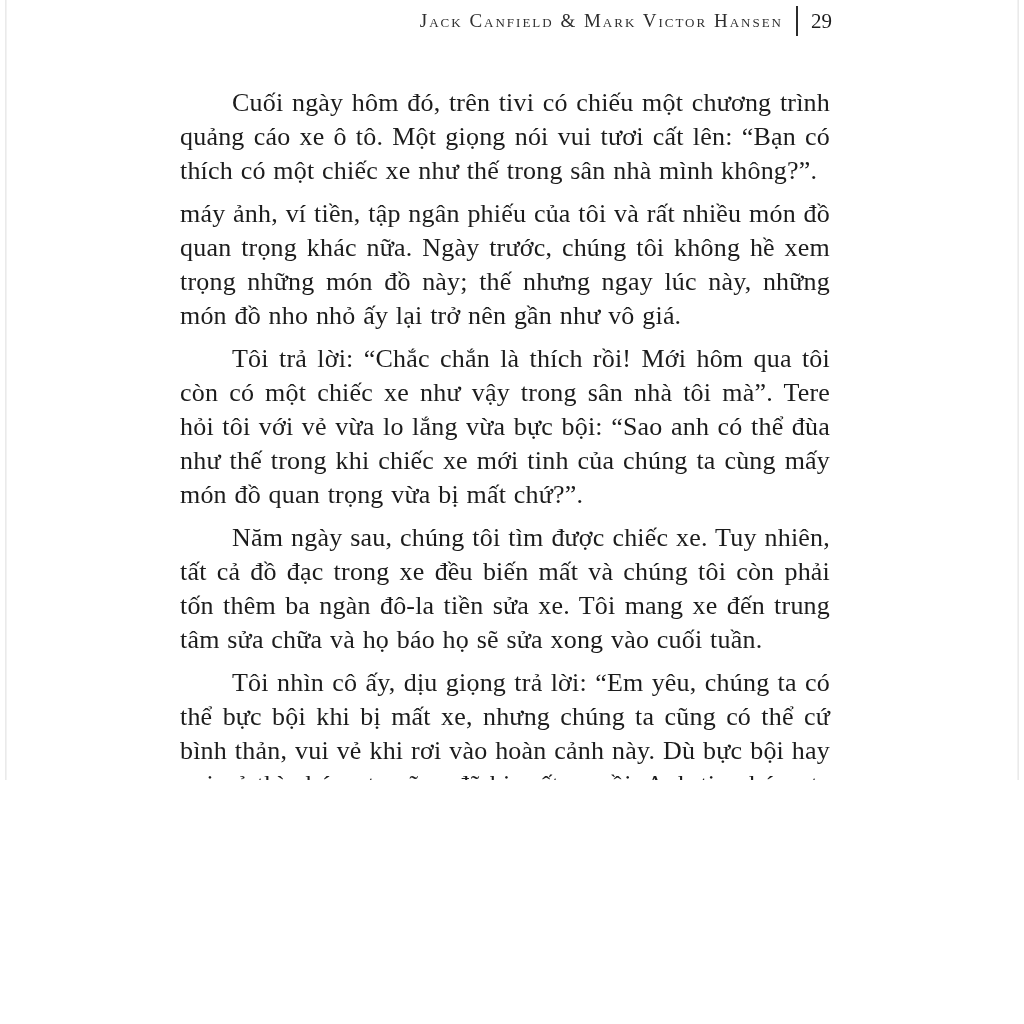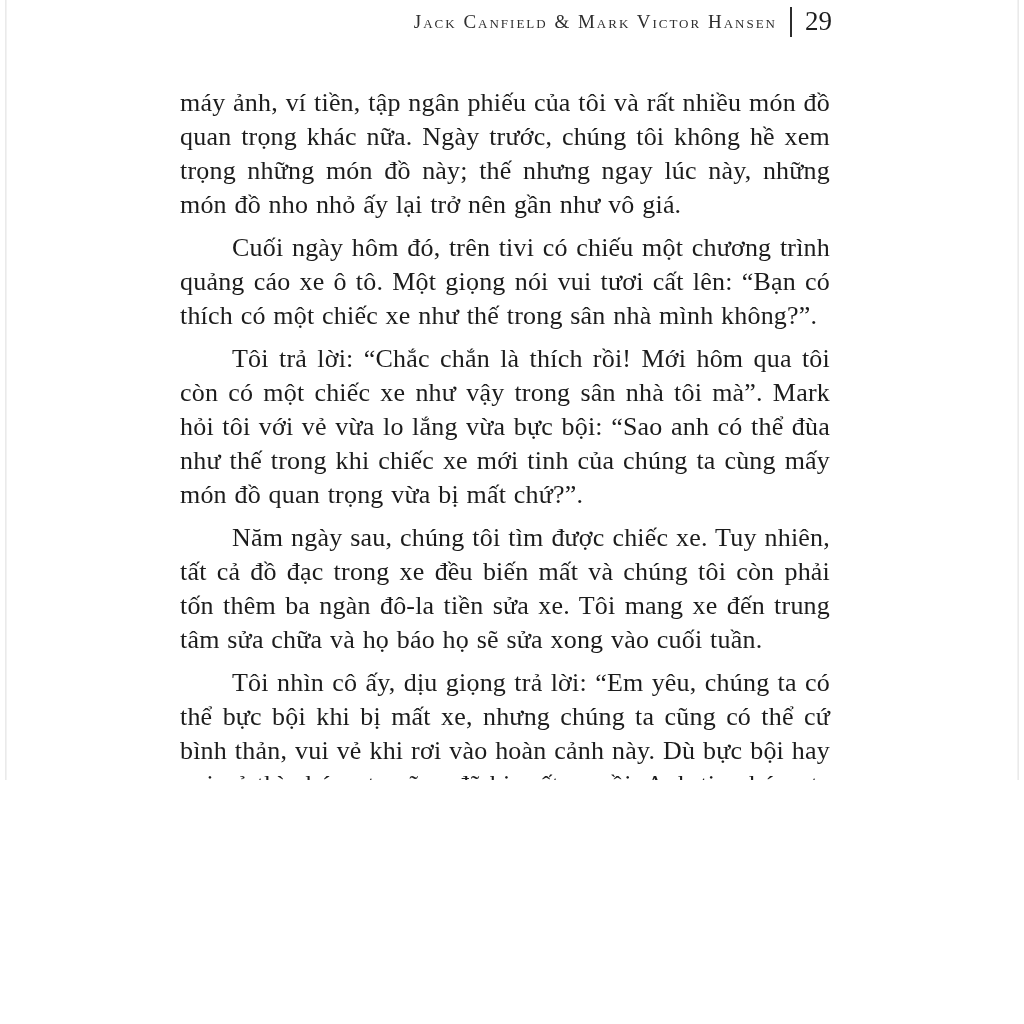--- a/index.html
+++ b/index.html
@@ -44,21 +44,21 @@
     font-size: 19px;
     color: #2e2e2e;
     white-space: nowrap;
   }
   .header-divider {
     width: 2px;
     height: 30px;
     background: #2c2c2c;
   }
   .page-number {
-    font-size: 27px;
+    font-size: 21px;
     color: #1d1d1d;
   }
 
   .page-body {
     position: absolute;
     top: 86px;
     left: 180px;
     width: 650px;
   }
   .para {
@@ -79,20 +79,20 @@
 
 <div class="page">
 
   <header class="page-header">
     <span class="authors">Jack Canfield &amp; Mark Victor Hansen</span>
     <span class="header-divider"></span>
     <span class="page-number">29</span>
   </header>
 
   <main class="page-body">
+    <p class="para indent">Cuối ngày hôm đó, trên tivi có chiếu một chương trình quảng cáo xe ô tô. Một giọng nói vui tươi cất lên: “Bạn có thích có một chiếc xe như thế trong sân nhà mình không?”.</p>
     <p class="para">máy ảnh, ví tiền, tập ngân phiếu của tôi và rất nhiều món đồ quan trọng khác nữa. Ngày trước, chúng tôi không hề xem trọng những món đồ này; thế nhưng ngay lúc này, những món đồ nho nhỏ ấy lại trở nên gần như vô giá.</p>
-    <p class="para indent">Cuối ngày hôm đó, trên tivi có chiếu một chương trình quảng cáo xe ô tô. Một giọng nói vui tươi cất lên: “Bạn có thích có một chiếc xe như thế trong sân nhà mình không?”.</p>
-    <p class="para indent">Tôi trả lời: “Chắc chắn là thích rồi! Mới hôm qua tôi còn có một chiếc xe như vậy trong sân nhà tôi mà”. Mark hỏi tôi với vẻ vừa lo lắng vừa bực bội: “Sao anh có thể đùa như thế trong khi chiếc xe mới tinh của chúng ta cùng mấy món đồ quan trọng vừa bị mất chứ?”.</p>
+    <p class="para indent">Tôi trả lời: “Chắc chắn là thích rồi! Mới hôm qua tôi còn có một chiếc xe như vậy trong sân nhà tôi mà”. Tere hỏi tôi với vẻ vừa lo lắng vừa bực bội: “Sao anh có thể đùa như thế trong khi chiếc xe mới tinh của chúng ta cùng mấy món đồ quan trọng vừa bị mất chứ?”.</p>
     <p class="para indent">Năm ngày sau, chúng tôi tìm được chiếc xe. Tuy nhiên, tất cả đồ đạc trong xe đều biến mất và chúng tôi còn phải tốn thêm ba ngàn đô-la tiền sửa xe. Tôi mang xe đến trung tâm sửa chữa và họ báo họ sẽ sửa xong vào cuối tuần.</p>
     <p class="para indent">Tôi nhìn cô ấy, dịu giọng trả lời: “Em yêu, chúng ta có thể bực bội khi bị mất xe, nhưng chúng ta cũng có thể cứ bình thản, vui vẻ khi rơi vào hoàn cảnh này. Dù bực bội hay vui vẻ thì chúng ta cũng đã bị mất xe rồi. Anh tin chúng ta hoàn toàn có thể lựa chọn thái độ và tâm trạng của mình trước mọi vấn đề; và lúc này đây, anh chọn sống vui vẻ”.</p>
   </main>
 
 </div>
 
 </body></html>

